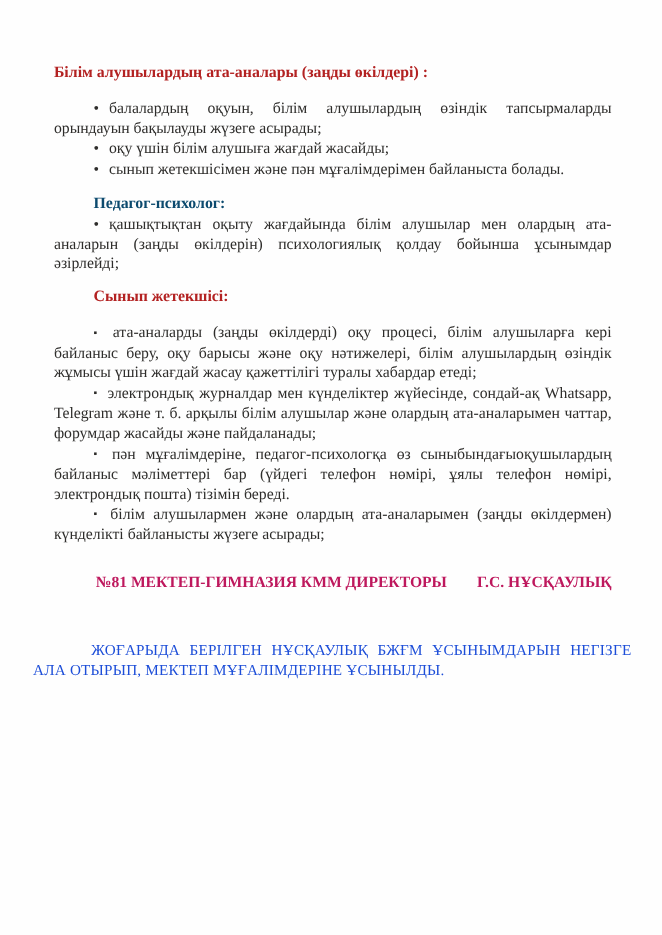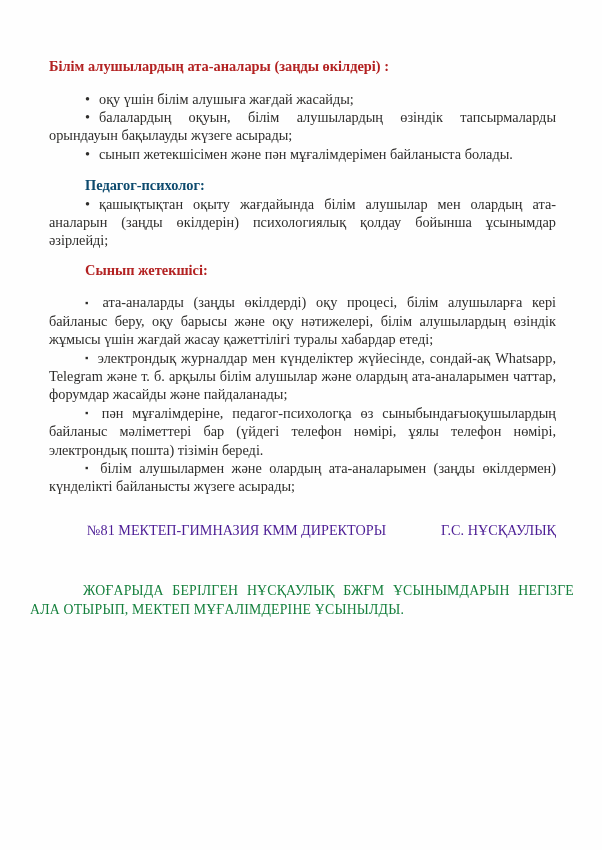--- a/index.html
+++ b/index.html
@@ -58,24 +58,24 @@
     font-size: 9.5px;
     vertical-align: 1.5px;
     padding-right: 8px;
   }
   .signature {
     display: flex;
     justify-content: space-between;
     align-items: baseline;
     margin-top: 25px;
     padding-left: 38px;
-    font-weight: normal;
+    font-weight: bold;
     font-size: 14.2px;
     line-height: 18px;
-    color: #4c1d95;
+    color: #be185d;
   }
   .footer-note {
     margin-top: 42px;
     margin-left: -19px;
     margin-right: -18px;
     text-indent: 53px;
     text-align: justify;
     font-size: 13.8px;
     line-height: 19.5px;
     font-weight: normal;
@@ -83,22 +83,22 @@
   }
 </style>
 </head>
 <body>
 
 <div class="page">
 
   <div class="heading heading-top" style="color: rgb(179, 34, 34);">Білім алушылардың ата-аналары (заңды өкілдері) :</div>
 
   <div class="bullets round">
+      <p class="bullet-item"><span class="bullet-glyph">•</span>балалардың оқуын, білім алушылардың өзіндік тапсырмаларды орындауын бақылауды жүзеге асырады;</p>
       <p class="bullet-item"><span class="bullet-glyph">•</span>оқу үшін білім алушыға жағдай жасайды;</p>
-      <p class="bullet-item"><span class="bullet-glyph">•</span>балалардың оқуын, білім алушылардың өзіндік тапсырмаларды орындауын бақылауды жүзеге асырады;</p>
       <p class="bullet-item"><span class="bullet-glyph">•</span>сынып жетекшісімен  және пән мұғалімдерімен байланыста болады.</p>
     </div>
 
   <div class="heading heading-indent heading-psych" style="color: #0c4a6e;">Педагог-психолог:</div>
 
   <div class="bullets round">
       <p class="bullet-item"><span class="bullet-glyph">•</span>қашықтықтан оқыту жағдайында білім алушылар мен олардың ата-аналарын (заңды өкілдерін) психологиялық қолдау бойынша ұсынымдар әзірлейді;</p>
     </div>
 
   <div class="heading heading-indent heading-class" style="color: rgb(179, 34, 34);">Сынып жетекшісі:</div>
@@ -108,15 +108,15 @@
       <p class="bullet-item"><span class="bullet-glyph">▪</span>электрондық журналдар мен күнделіктер жүйесінде, сондай-ақ Whatsapp, Telegram және т. б.  арқылы білім алушылар және олардың ата-аналарымен чаттар, форумдар жасайды және пайдаланады;</p>
       <p class="bullet-item"><span class="bullet-glyph">▪</span>пән мұғалімдеріне, педагог-психологқа  өз сыныбындағыоқушылардың байланыс мәліметтері бар (үйдегі телефон нөмірі, ұялы телефон нөмірі, электрондық пошта) тізімін береді.</p>
       <p class="bullet-item"><span class="bullet-glyph">▪</span>білім алушылармен және олардың ата-аналарымен (заңды өкілдермен) күнделікті байланысты жүзеге асырады;</p>
     </div>
 
   <div class="signature">
     <span class="sig-left">№81 МЕКТЕП-ГИМНАЗИЯ КММ  ДИРЕКТОРЫ</span>
     <span class="sig-right">Г.С. НҰСҚАУЛЫҚ</span>
   </div>
 
-  <div class="footer-note" style="color: #15803d;">ЖОҒАРЫДА БЕРІЛГЕН НҰСҚАУЛЫҚ БЖҒМ ҰСЫНЫМДАРЫН НЕГІЗГЕ АЛА ОТЫРЫП, МЕКТЕП МҰҒАЛІМДЕРІНЕ ҰСЫНЫЛДЫ.</div>
+  <div class="footer-note" style="color: #1d4ed8;">ЖОҒАРЫДА БЕРІЛГЕН НҰСҚАУЛЫҚ БЖҒМ ҰСЫНЫМДАРЫН НЕГІЗГЕ АЛА ОТЫРЫП, МЕКТЕП МҰҒАЛІМДЕРІНЕ ҰСЫНЫЛДЫ.</div>
 
 </div>
 
 </body></html>

